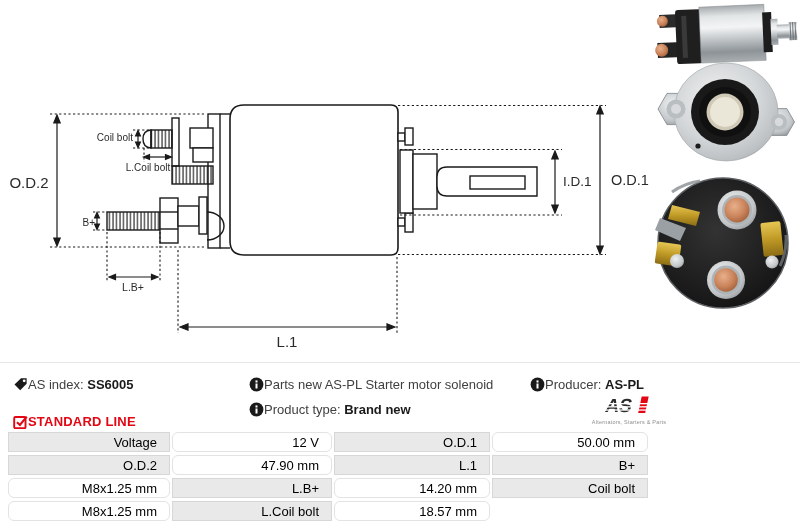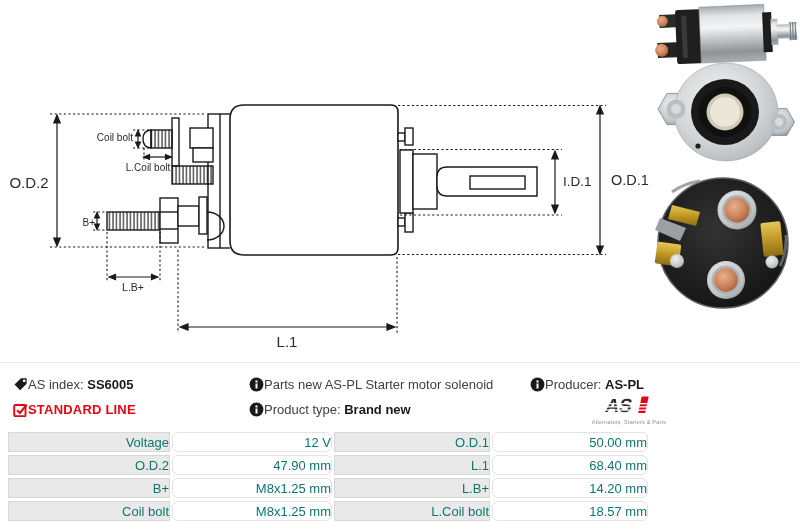--- a/index.html
+++ b/index.html
@@ -16,21 +16,21 @@
   .red-bold{color:#e30613;font-weight:bold;letter-spacing:.2px;}
   .icon14{width:15px;height:15px;flex:0 0 auto;}
   
   .logo-wrap{position:absolute;left:583px;top:395px;width:92px;text-align:center;}
   .logo-tagline{font-size:5.5px;color:#8f8f8f;margin-top:0px;letter-spacing:.2px;}
   
   .spec{position:absolute;left:8px;top:432px;display:grid;
         grid-template-columns:162px 160px 156px 156px;
         grid-auto-rows:20px;column-gap:2px;row-gap:3px;font-size:13px;}
   .spec .cell{display:flex;align-items:center;justify-content:flex-end;
-        padding-right:0;border:1px solid #dcdcdc;color:#0f766e;}
+        padding-right:12px;border:1px solid #dcdcdc;color:#000000;}
   .spec .lbl{background:#e9e9e9;border-color:#d7d7d7;}
   .spec .val{background:#fff;border-color:#e3e3e3;border-radius:6px;}
 </style>
 </head>
 <body>
 
 <svg class="abs" style="left:0;top:0" width="800" height="532" viewBox="0 0 800 532">
   <defs>
     <pattern id="hatch" width="3.5" height="6" patternUnits="userSpaceOnUse">
       <path d="M1,0 V6" stroke="#1a1a1a" stroke-width="1.1"></path>
@@ -218,21 +218,21 @@
 <div class="abs sep"></div>
 
 <div class="info-item" style="left:13px;top:377px">
   <svg class="icon14" viewBox="0 0 15 15">
     <path d="M1.5,7.6 L8,1.2 L13.6,1.2 L13.6,6.8 L7.2,13.3 Z" fill="#1a1a1a"></path>
     <circle cx="11.2" cy="3.8" r="1.4" fill="#fff"></circle>
   </svg>
   <span><span>AS index:</span>&nbsp;<b>SS6005</b></span>
 </div>
 
-<div class="info-item" style="left:13px;top:402px">
+<div class="info-item" style="left:13px;top:414px">
   <svg class="icon14" viewBox="0 0 15 15">
     <rect x="1.2" y="3" width="11.3" height="11.3" rx="1.2" fill="none" stroke="#e30613" stroke-width="1.9"></rect>
     <path d="M4,8.3 L6.9,11 L13.8,2.6" fill="none" stroke="#e30613" stroke-width="2.1"></path>
   </svg>
   <span class="red-bold">STANDARD LINE</span>
 </div>
 
 <div class="info-item" style="left:249px;top:377px">
   <svg class="icon14" viewBox="0 0 15 15">
     <circle cx="7.5" cy="7.5" r="6.9" fill="#1a1a1a"></circle>
@@ -275,21 +275,20 @@
 
 <div class="spec">
   <div class="cell lbl">Voltage</div>
   <div class="cell val">12 V</div>
   <div class="cell lbl">O.D.1</div>
   <div class="cell val">50.00 mm</div>
 
   <div class="cell lbl">O.D.2</div>
   <div class="cell val">47.90 mm</div>
   <div class="cell lbl">L.1</div>
-  <div class="cell val">68.40 mm</div>
 
   <div class="cell lbl">B+</div>
   <div class="cell val">M8x1.25 mm</div>
   <div class="cell lbl">L.B+</div>
   <div class="cell val">14.20 mm</div>
 
   <div class="cell lbl">Coil bolt</div>
   <div class="cell val">M8x1.25 mm</div>
   <div class="cell lbl">L.Coil bolt</div>
   <div class="cell val">18.57 mm</div>

